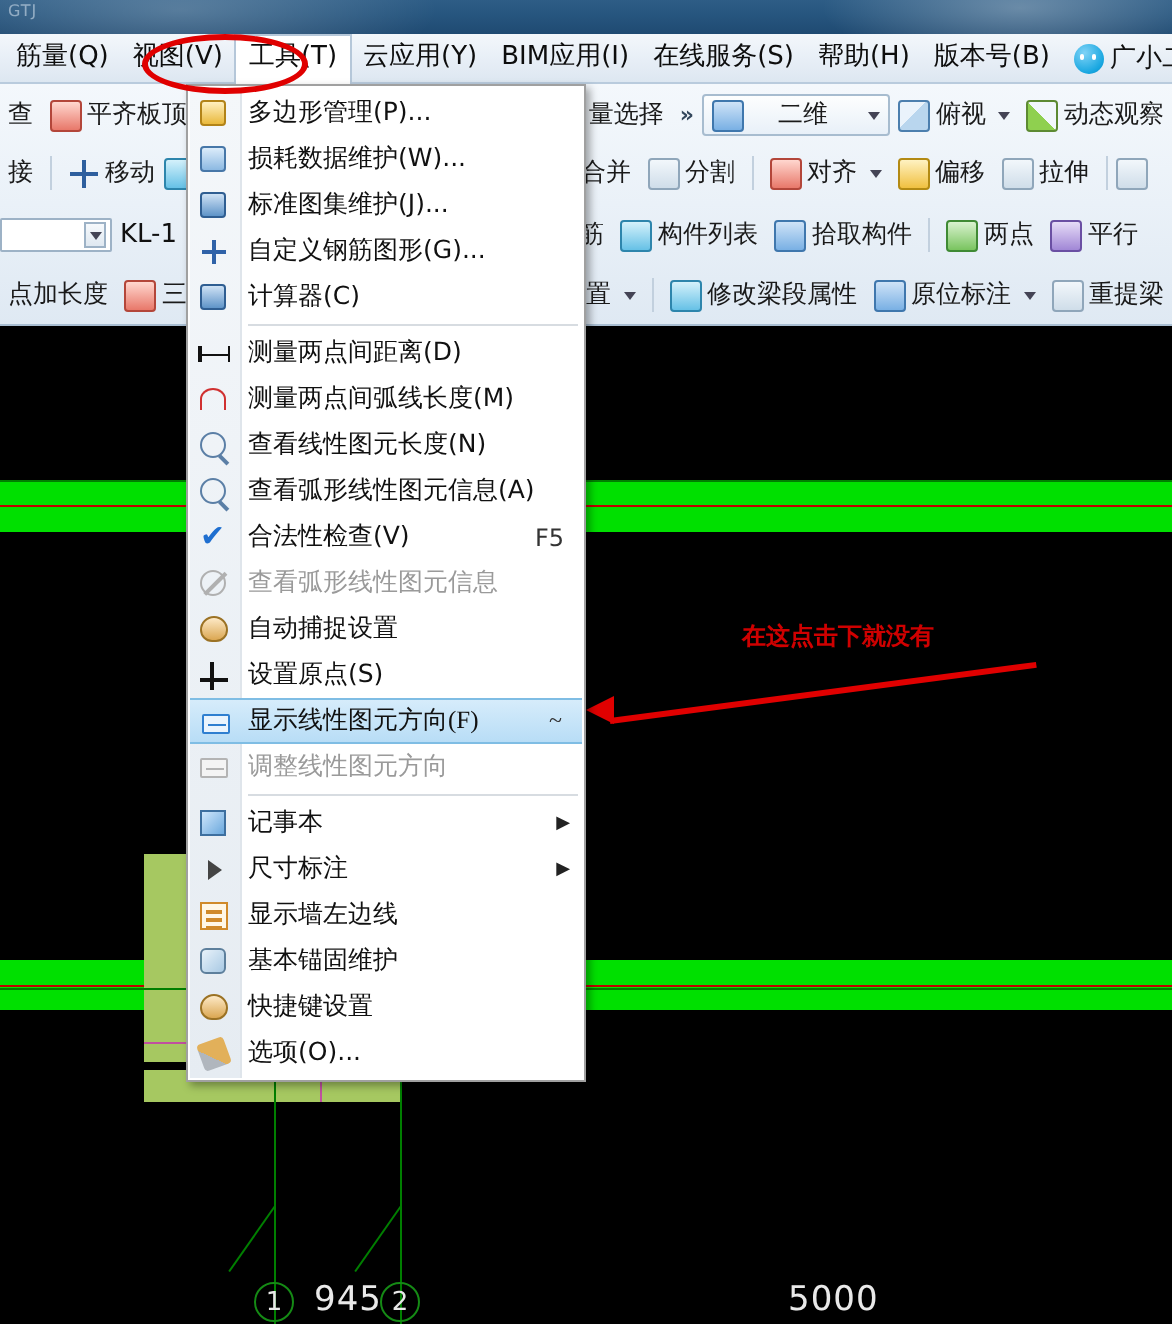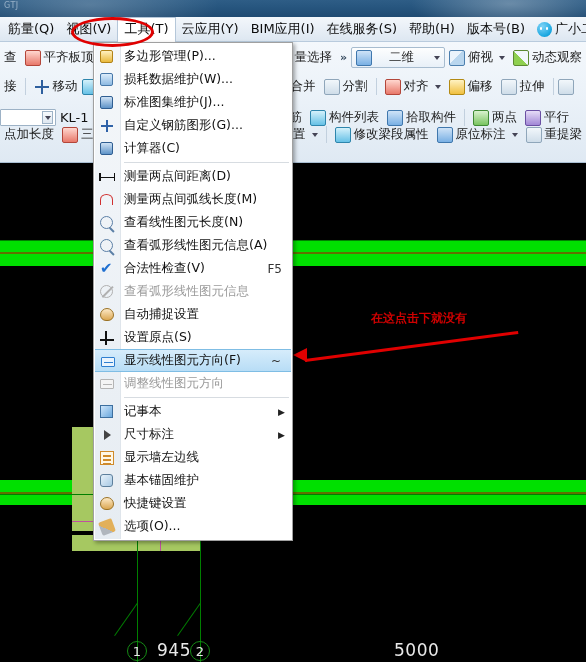--- a/index.html
+++ b/index.html
@@ -64,21 +64,21 @@
   .menubar .uname { font-size:13px; color:#111; }
 
   
   .toolbar {
     position:absolute; left:0; top:42px; width:586px; height:121px;
     background: linear-gradient(180deg,#f4f8fc 0%, #eaf1f8 50%, #dfe9f3 100%);
     border-bottom:1px solid #a9bed2;
     overflow:hidden;
   }
   .trow { position:absolute; left:0; width:586px; height:27px; display:flex; align-items:center; white-space:nowrap; }
-  .trow.r1{top:2px;} .trow.r2{top:31px;} .trow.r3{top:62px;} .trow.r4{top:79px;}
+  .trow.r1{top:2px;} .trow.r2{top:31px;} .trow.r3{top:62px;} .trow.r4{top:92px;}
   .tb { display:flex; align-items:center; gap:3px; padding:0 4px; font-size:12px; color:#1a1a1a; }
   .tb .lbl{ font-size:12.5px; }
   .sepv { width:1px;height:17px;background:#c2d0de; margin:0 4px; flex:none;}
   .ic { width:16px;height:16px;flex:none;display:inline-block;position:relative;border-radius:2px;}
   .caret{ width:0;height:0;border-left:3px solid transparent;border-right:3px solid transparent;border-top:4px solid #445; margin-left:3px;flex:none;}
   .chev{font-size:11px;color:#33475c;font-weight:bold;}
   .combo{
     width:56px;height:17px;background:#fff;border:1px solid #9db2c6;border-radius:1px;
     display:flex;align-items:center;justify-content:flex-end;padding-right:2px;flex:none;
   }
@@ -152,21 +152,21 @@
   }
   .mrow{
     position:relative; height:23px; display:flex; align-items:center;
     padding-left:30px; font-size:12.5px; color:#111; white-space:nowrap; z-index:2;
   }
   .mrow .micon{ position:absolute; left:4px; top:3px; width:17px;height:17px; }
   .mrow.disabled{ color:#9a9a9a; }
   .mrow.hl{
     background:linear-gradient(180deg,#d6ecfb,#b8ddf6);
     border-top:1px solid #7fbde4;border-bottom:1px solid #7fbde4;
-    margin:0 1px; padding-left:29px;
+    margin:0 1px; padding-left:29px;font-family:Liberation Serif, serif;
   }
   .mrow .sc{ margin-left:auto; padding-right:10px; font-size:12px; color:#333; }
   .mrow .sub{ margin-left:auto; padding-right:7px; font-size:9px; color:#222; }
   .msep{ height:1px; background:#d7dce1; margin:2px 3px 2px 30px; }
 
   
   .mi-sq{position:absolute;left:2px;top:2px;width:13px;height:13px;border-radius:2px;}
   .gold{background:linear-gradient(180deg,#fff0c0,#e9b93c);border:1px solid #b28318;}
   .blue{background:linear-gradient(180deg,#dcecfa,#8cb9e2);border:1px solid #4777a8;}
   .dblue{background:linear-gradient(180deg,#cfe2f5,#5f94c8);border:1px solid #2f5e92;}

